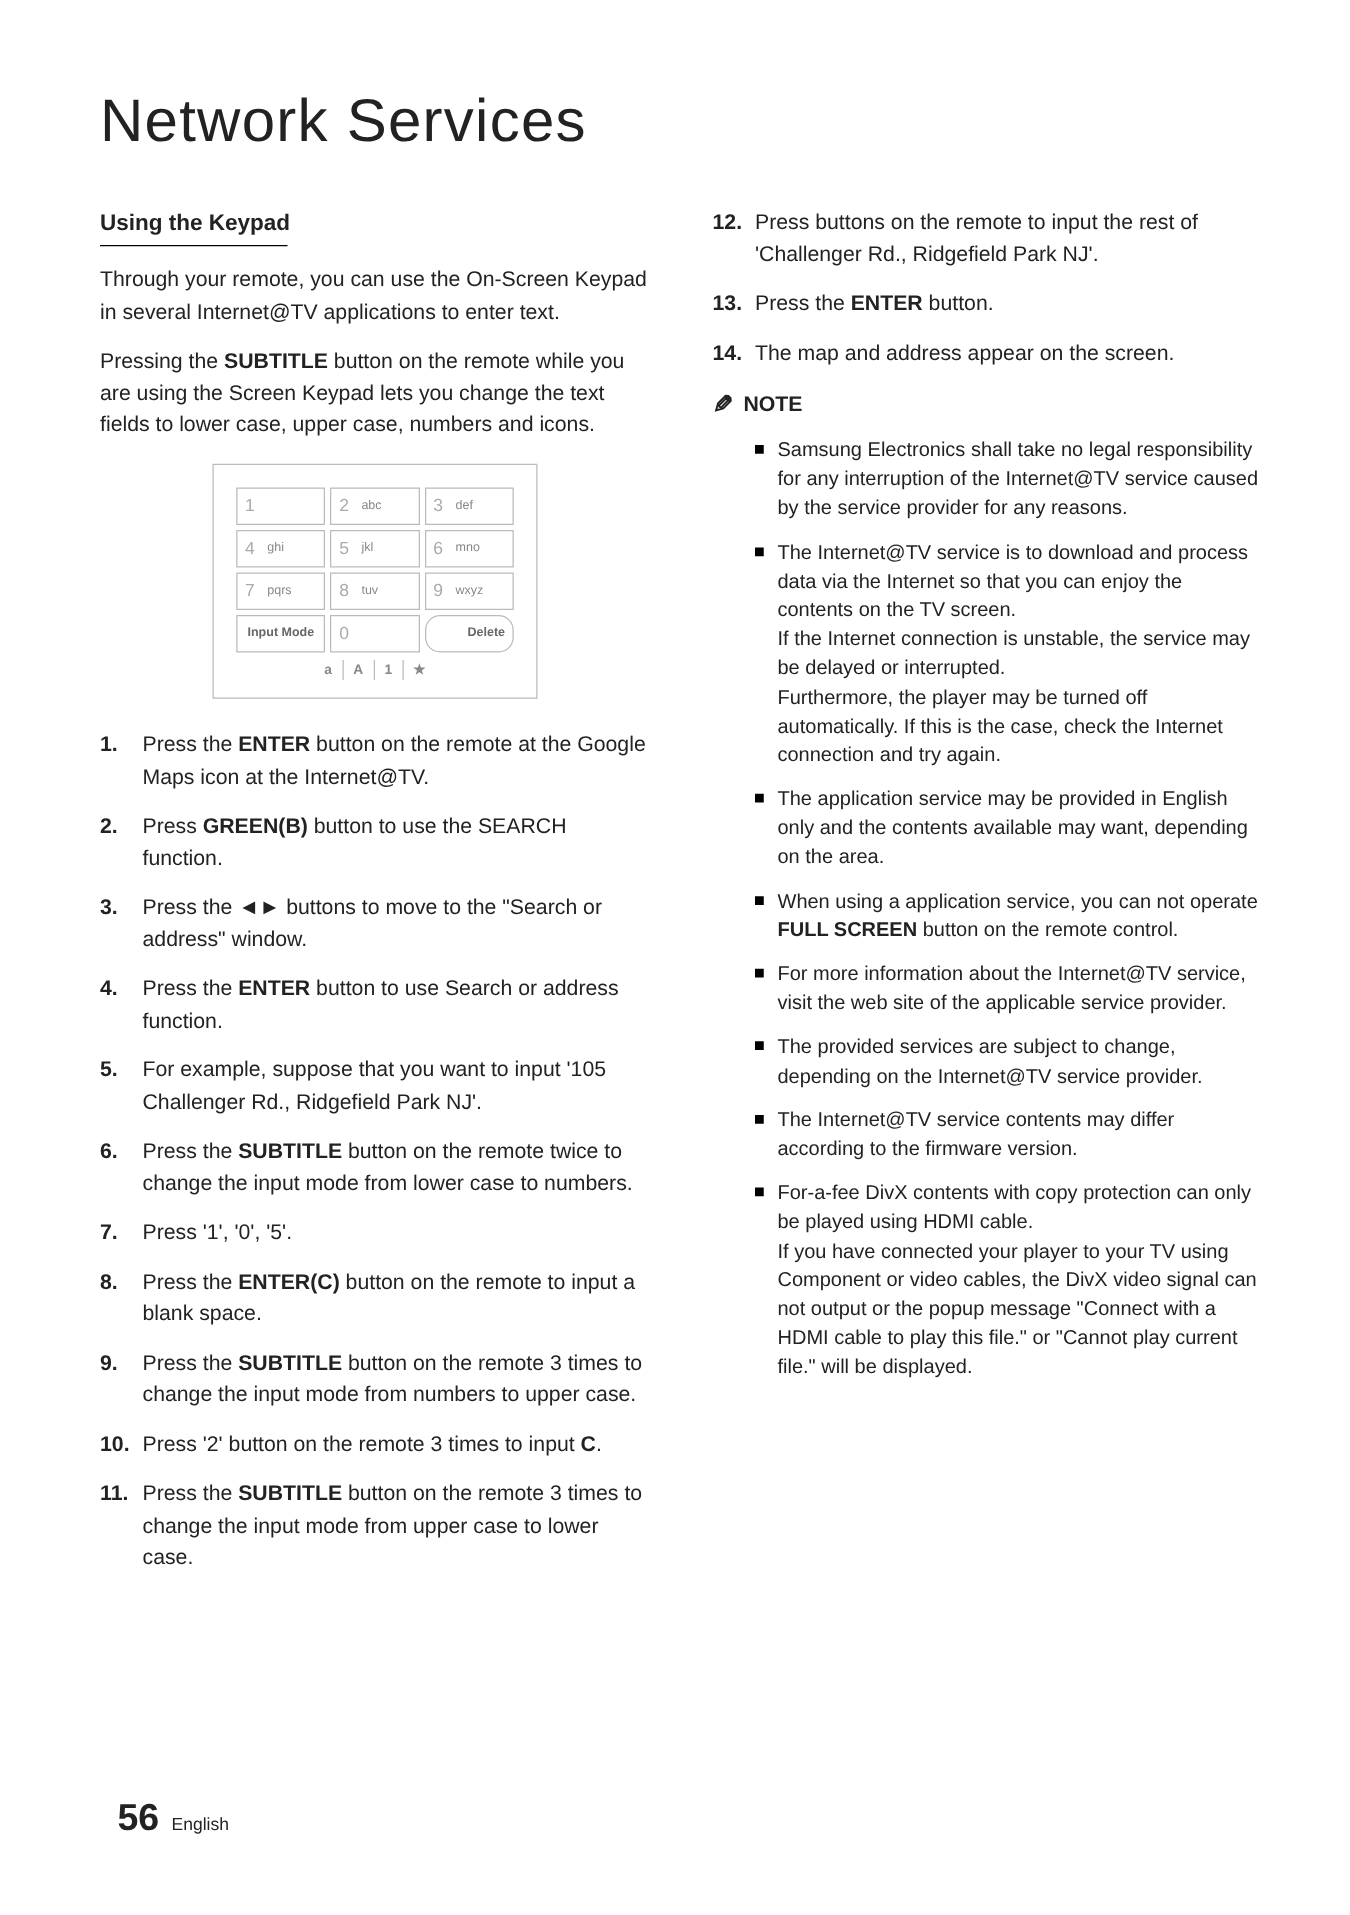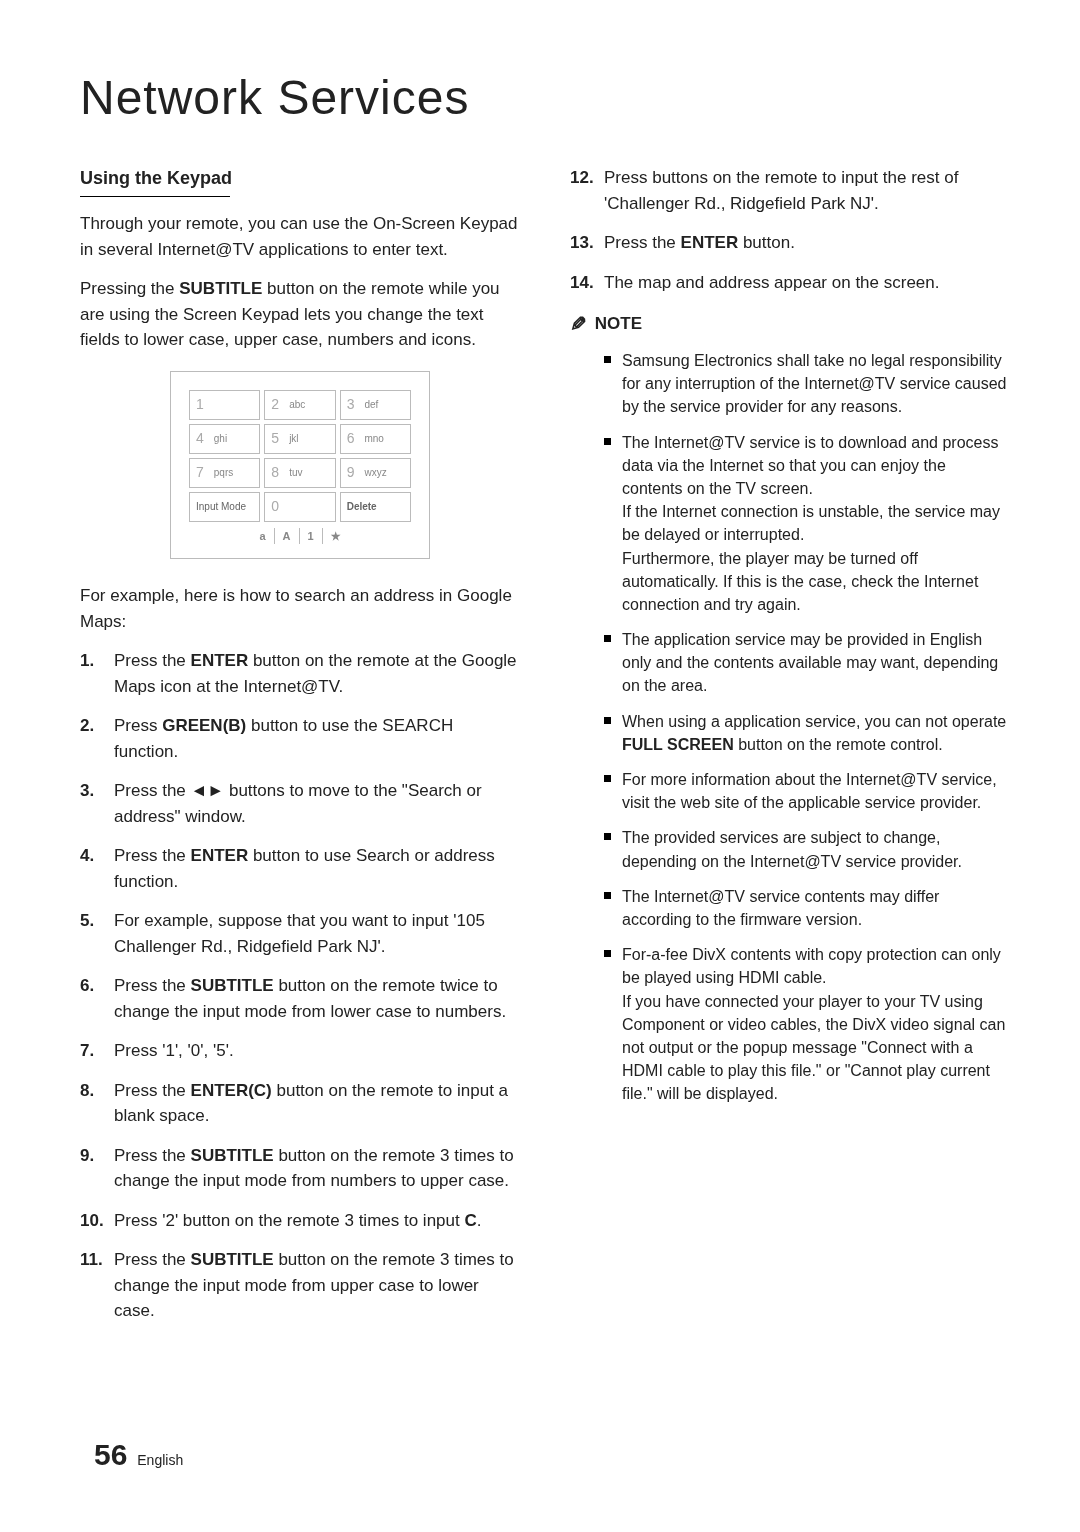--- a/index.html
+++ b/index.html
@@ -103,23 +103,23 @@
     height: 30px;
     font-size: 12px;
     color: #888;
     display: flex;
     align-items: center;
     padding: 0 6px;
     gap: 10px;
   }
   .key .num { font-size: 14px; color: #aaa; }
   .key .lbl { font-size: 10px; }
-  .key-input { font-size: 10px; color: #666; font-weight: normal; }
+  .key-input { font-size: 10px; color: #666; font-weight: bold; justify-content: center; }
   .key-input .lbl { font-size: 10px; }
-  .key-delete { font-size: 10px; color: #666; font-weight: bold; justify-content: flex-start; }
+  .key-delete { font-size: 10px; color: #666; font-weight: bold; justify-content: flex-end; border-radius: 12px; }
   .mode-row {
     margin-top: 6px;
     display: flex;
     justify-content: center;
     gap: 0;
   }
   .mode-row span {
     border-right: 1px solid #bbb;
     padding: 0 8px;
     font-size: 11px;
@@ -202,21 +202,20 @@
           </div>
       </div>
       <div class="mode-row">
         <span>a</span>
         <span>A</span>
         <span>1</span>
         <span>★</span>
       </div>
     </div>
 
-    <p>For example, here is how to search an address in Google Maps:</p>
 
     <ol class="steps">
       <li><span>Press the </span><span class="bold">ENTER</span><span> button on the remote at the Google Maps icon at the Internet@TV.</span></li>
       <li><span>Press </span><span class="bold">GREEN(B)</span><span> button to use the SEARCH function.</span></li>
       <li><span>Press the </span><span class="arrows">◄►</span><span> buttons to move to the "Search or address" window.</span></li>
       <li><span>Press the </span><span class="bold">ENTER</span><span> button to use Search or address function.</span></li>
       <li>For example, suppose that you want to input '105 Challenger Rd., Ridgefield Park NJ'.</li>
       <li><span>Press the </span><span class="bold">SUBTITLE</span><span> button on the remote twice to change the input mode from lower case to numbers.</span></li>
       <li>Press '1', '0', '5'.</li>
       <li><span>Press the </span><span class="bold">ENTER(C)</span><span> button on the remote to input a blank space.</span></li>

